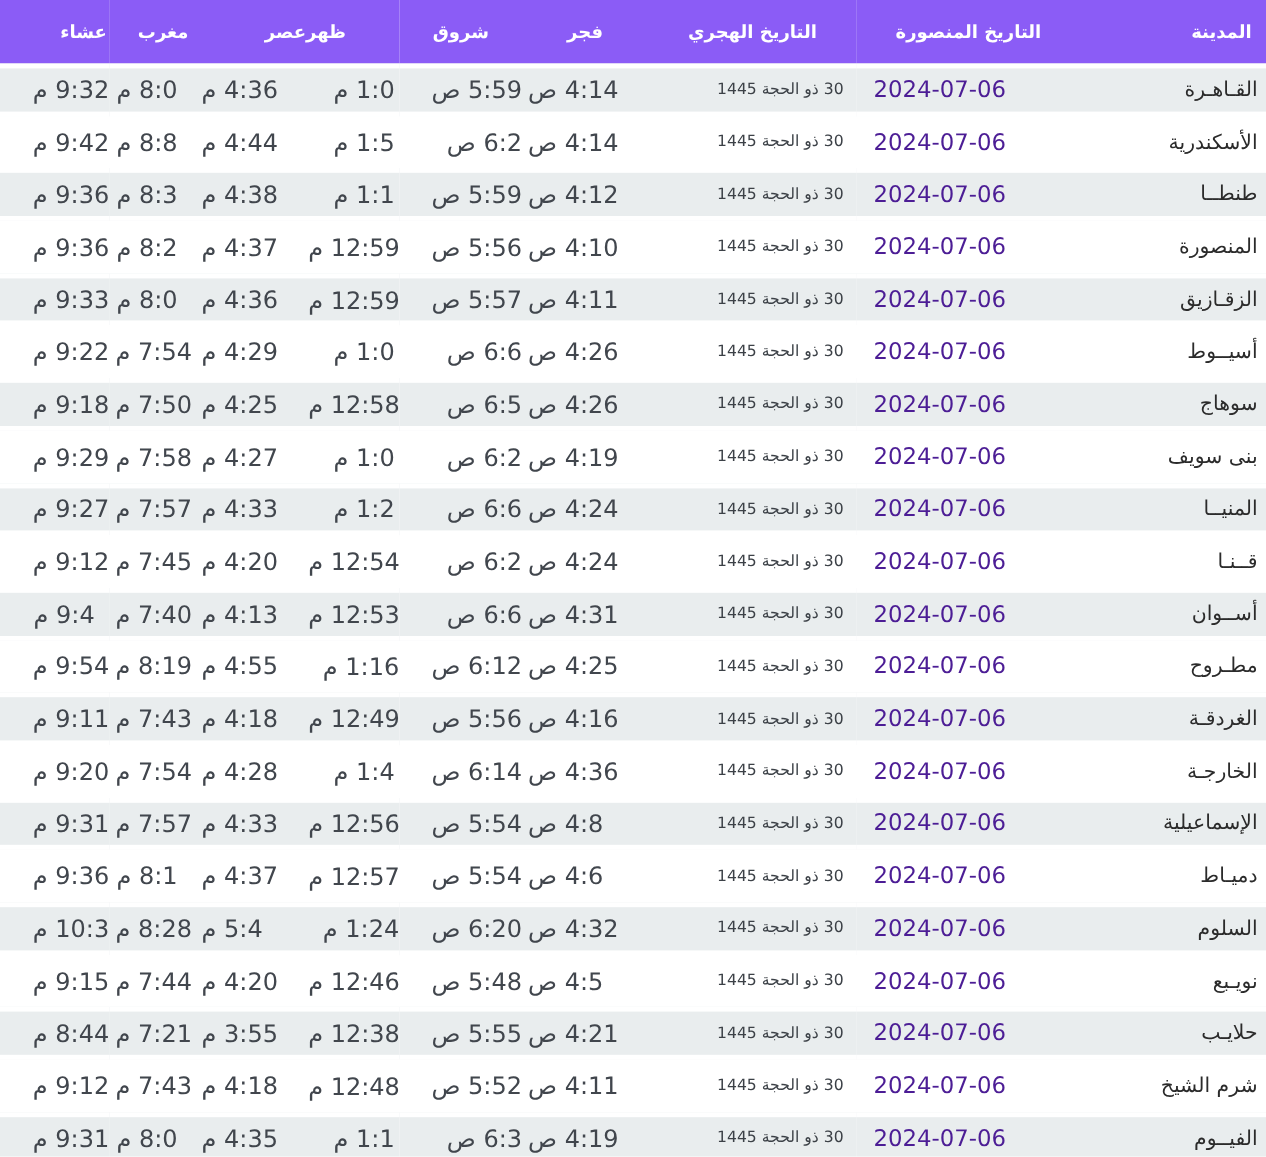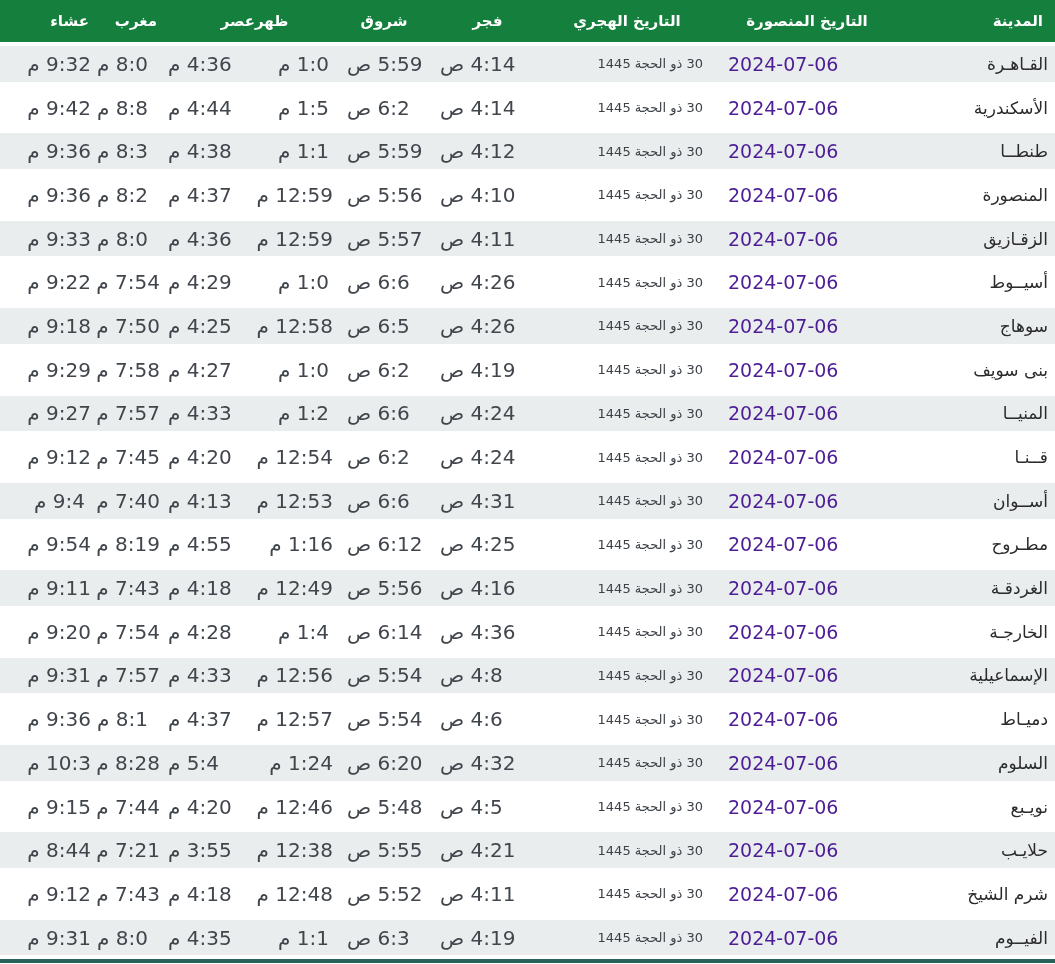--- a/index.html
+++ b/index.html
@@ -16,23 +16,23 @@
   }
   table.prayer-table {
     width: 1055px;
     border-collapse: separate;
     border-spacing: 0;
     table-layout: fixed;
     direction: rtl;
     border-bottom: 4px solid #27615a;
   }
   thead th {
-    background: #15803d;
+    background: #8b5cf6;
     color: #ffffff;
-    height: 42px;
+    height: 53px;
     font-size: 15px;
     font-weight: bold;
     padding: 0;
     vertical-align: middle;
   }
   tbody td {
     height: 35.7px;
     border-top: 4px solid #ffffff;
     border-bottom: 4px solid #ffffff;
     padding: 0;
@@ -65,25 +65,25 @@
   th.col-dhuhr     { text-align: left; }
   th.col-asr       { text-align: right; }
   th.col-maghrib   { text-align: right; padding-right: 3px; }
   th.col-isha      { text-align: right; padding-right: 2px; }
 
   
   td.col-city      { text-align: right; padding-right: 7px;  font-size: 17px; color: #2b2b2b; }
   td.col-gregorian { text-align: left;  padding-left: 14px;  font-size: 19px; color: #4c1d95; }
   td.col-hijri     { text-align: right; padding-right: 11px; font-size: 13px; color: #3c4147; }
   td.col-fajr      { text-align: left;  padding-left: 5px;  }
-  td.col-sunrise   { text-align: left;  padding-left: 14px; }
+  td.col-sunrise   { text-align: right;  padding-left: 14px; }
   td.col-dhuhr     { text-align: left;  padding-left: 23px; }
   td.col-asr       { text-align: left;  padding-left: 8px;  }
   td.col-maghrib   { text-align: left;  padding-left: 6px;  }
-  td.col-isha      { text-align: center;  padding-left: 28px; }
+  td.col-isha      { text-align: left;  padding-left: 28px; }
 </style>
 </head>
 <body>
 
 <div class="page">
   <table class="prayer-table">
     <colgroup>
       <col class="c-city">
       <col class="c-gregorian">
       <col class="c-hijri">

